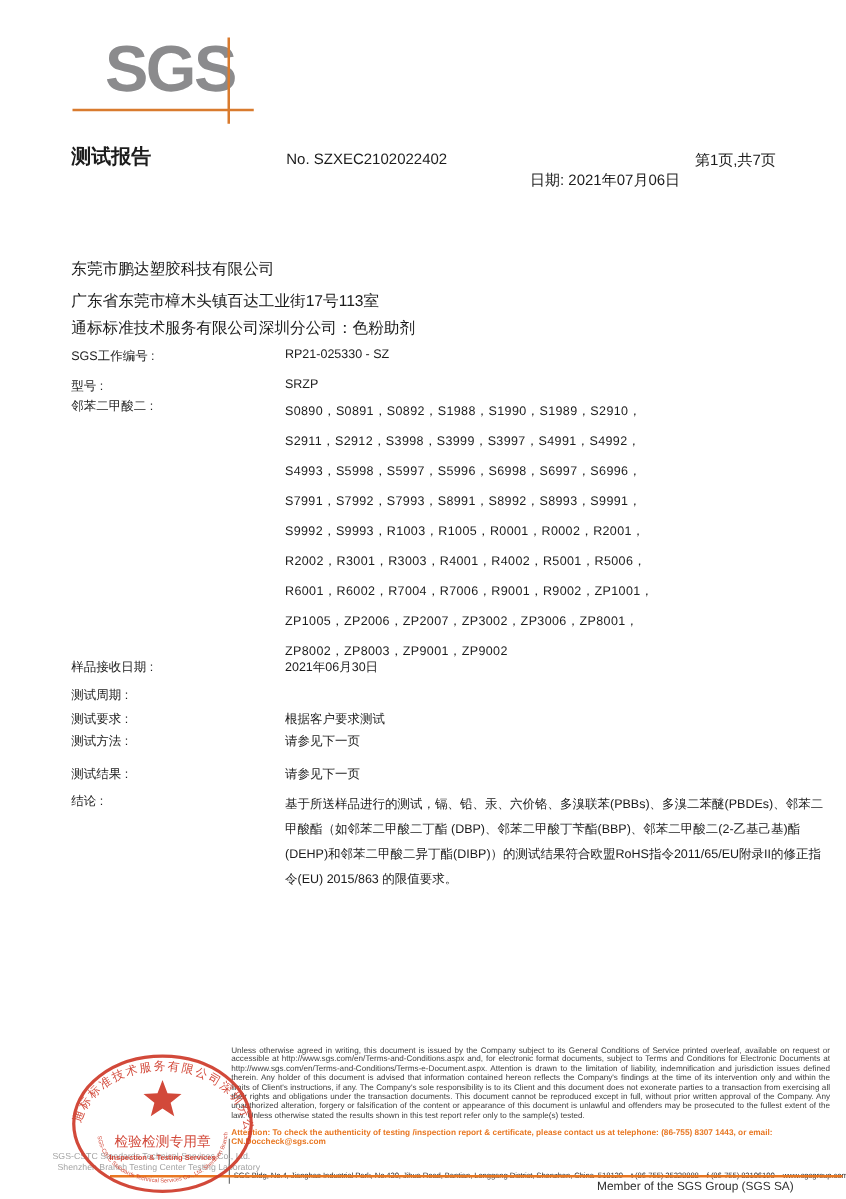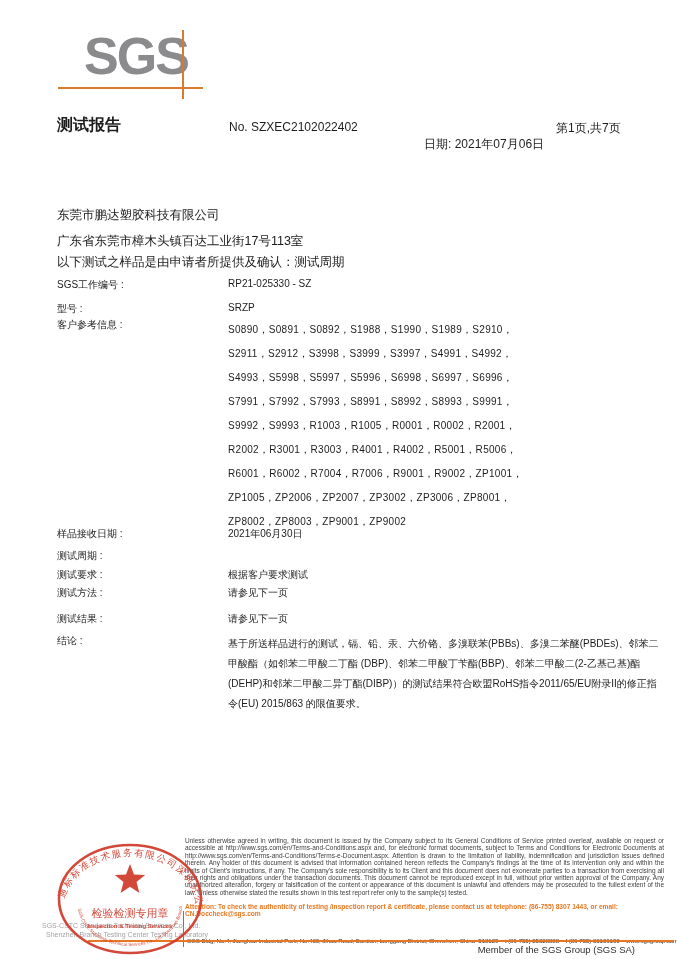--- a/index.html
+++ b/index.html
@@ -53,34 +53,34 @@
   <div class="doc-title">测试报告</div>
   <div class="report-no">No. SZXEC2102022402</div>
   <div class="report-date">日期: 2021年07月06日</div>
   <div class="report-page">第1页,共7页</div>
 
   <div class="applicant">
     <div>东莞市鹏达塑胶科技有限公司</div>
     <div>广东省东莞市樟木头镇百达工业街17号113室</div>
   </div>
 
-  <div class="intro">以下测试之样品是由申请者所提供及确认：测试周期</div>
+  <div class="intro">通标标准技术服务有限公司深圳分公司：色粉助剂</div>
 
   <div class="row r-job">
     <div class="lbl">SGS工作编号 :</div>
     <div class="val">RP21-025330 - SZ</div>
   </div>
 
   <div class="row r-model">
     <div class="lbl">型号 :</div>
     <div class="val">SRZP</div>
   </div>
 
   <div class="row r-ref">
-    <div class="lbl">客户参考信息 :</div>
+    <div class="lbl">邻苯二甲酸二 :</div>
     <div class="val">
       <div class="ref-line">S0890，S0891，S0892，S1988，S1990，S1989，S2910，</div>
       <div class="ref-line">S2911，S2912，S3998，S3999，S3997，S4991，S4992，</div>
       <div class="ref-line">S4993，S5998，S5997，S5996，S6998，S6997，S6996，</div>
       <div class="ref-line">S7991，S7992，S7993，S8991，S8992，S8993，S9991，</div>
       <div class="ref-line">S9992，S9993，R1003，R1005，R0001，R0002，R2001，</div>
       <div class="ref-line">R2002，R3001，R3003，R4001，R4002，R5001，R5006，</div>
       <div class="ref-line">R6001，R6002，R7004，R7006，R9001，R9002，ZP1001，</div>
       <div class="ref-line">ZP1005，ZP2006，ZP2007，ZP3002，ZP3006，ZP8001，</div>
       <div class="ref-line">ZP8002，ZP8003，ZP9001，ZP9002</div>

